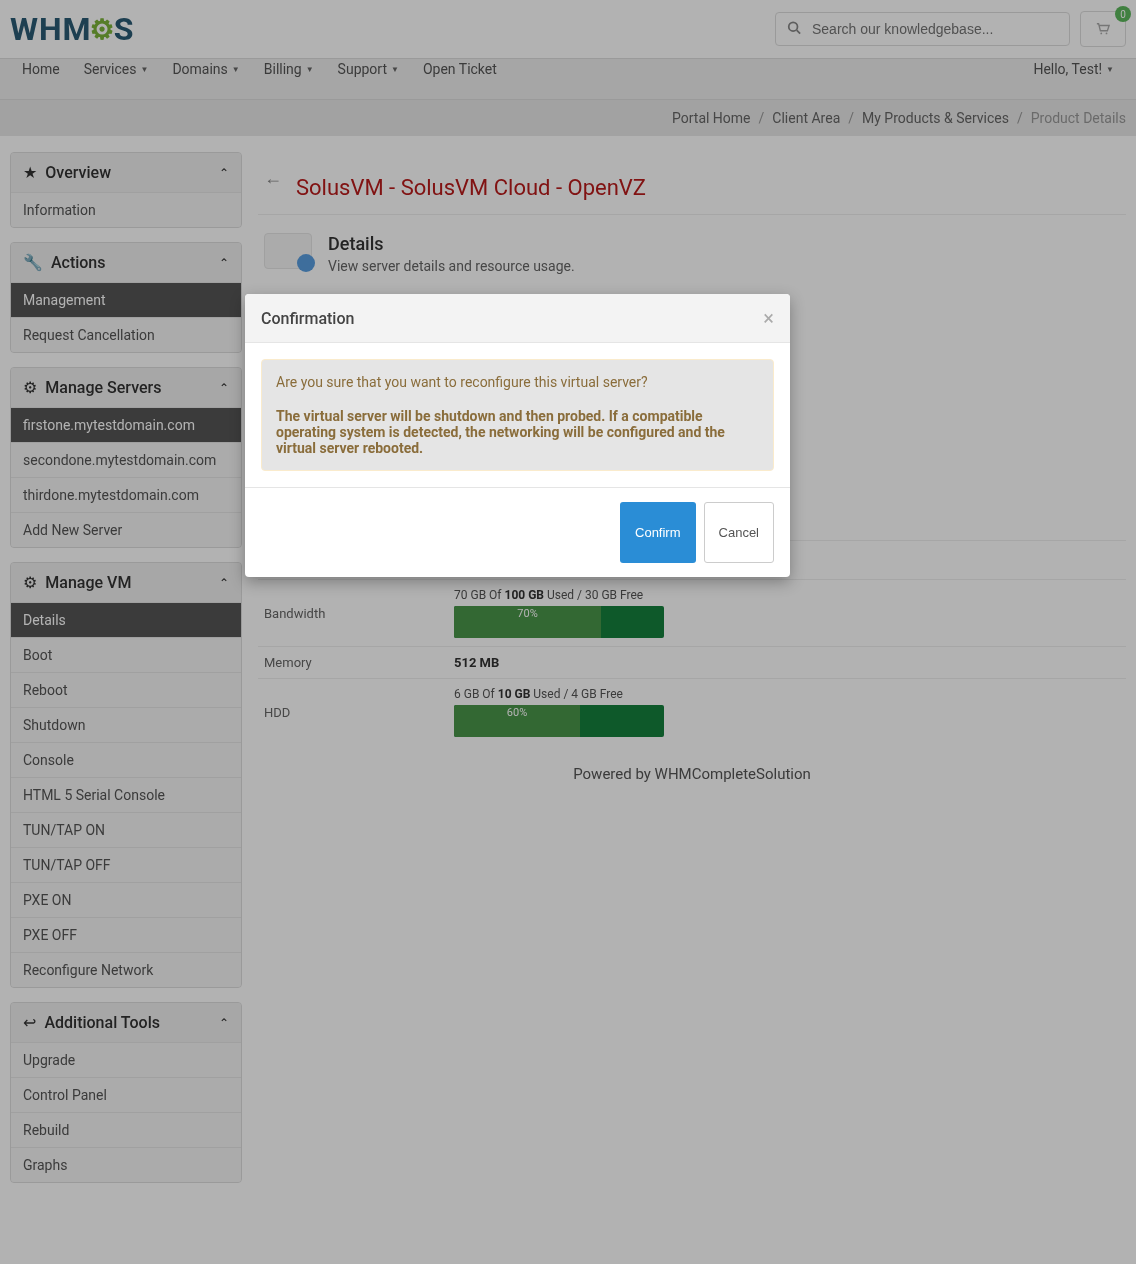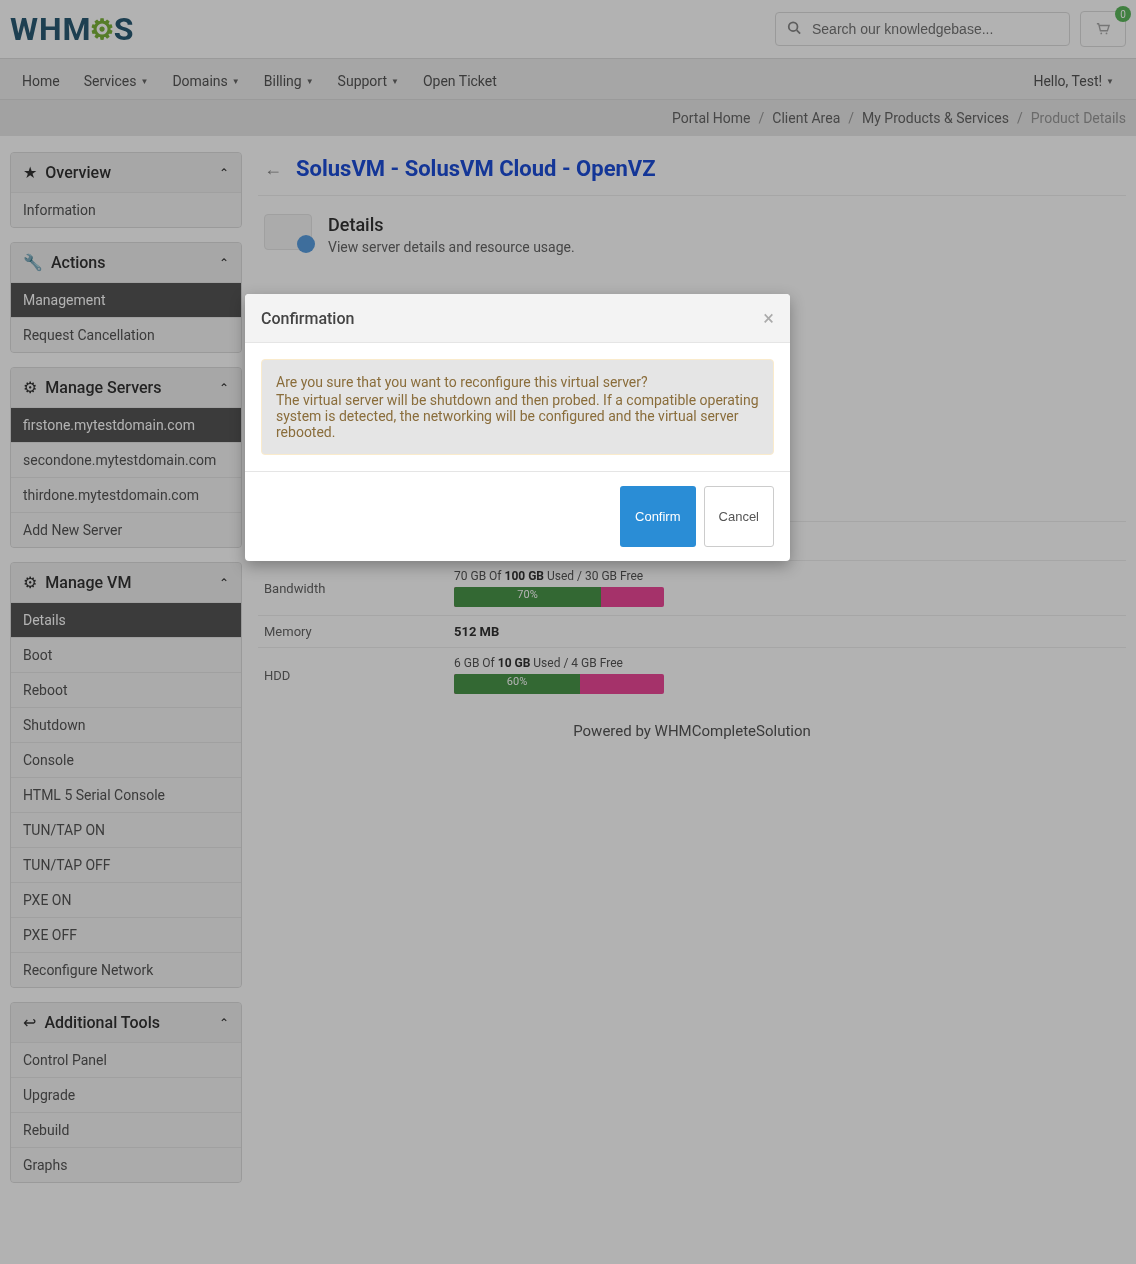--- a/index.html
+++ b/index.html
@@ -7,63 +7,63 @@
 .page-wrap { position: relative; width: 1136px; min-height: 1264px; background: #fff; }
 .header { display: flex; padding: 10px 10px; background: #fff; }
 .logo { font-size: 32px; font-weight: 700; color: #2a5b74; letter-spacing: 1px; display: flex; align-items: center; }
 .logo-gear { color: #7bb33a; font-size: 28px; margin: 0 -2px; }
 .header-right { margin-left: auto; display: flex; align-items: center; gap: 10px; }
 .search-box { position: relative; width: 295px; }
 .search-box input { width: 100%; padding: 8px 12px 8px 36px; border: 1px solid #ddd; border-radius: 4px; font-size: 14px; color: #888; }
 .search-box .search-icon { position: absolute; left: 12px; top: 50%; transform: translateY(-50%); color: #888; }
 .cart { position: relative; width: 46px; height: 36px; border: 1px solid #ddd; border-radius: 4px; display: flex; align-items: center; justify-content: center; color: #aaa; }
 .cart-badge { position: absolute; top: -6px; right: -6px; background: #5cb85c; color: #fff; font-size: 10px; width: 16px; height: 16px; border-radius: 50%; display: flex; align-items: center; justify-content: center; }
-.nav { background: #eee; border-top: 1px solid #ddd; border-bottom: 1px solid #ddd; display: flex; align-items: flex-start; padding: 4px 10px; height: 42px; }
+.nav { background: #eee; border-top: 1px solid #ddd; border-bottom: 1px solid #ddd; display: flex; align-items: flex-end; padding: 12px 10px; height: 42px; }
 .nav-item { padding: 10px 12px; color: #555; cursor: pointer; display: flex; align-items: center; gap: 4px; }
 .nav-right { margin-left: auto; }
 .caret { font-size: 8px; color: #666; }
 .breadcrumb { background: #e8e8e8; padding: 10px 10px; display: flex; gap: 8px; color: #666; font-size: 14px; justify-content: flex-end; }
 .breadcrumb a { color: #666; text-decoration: none; }
 .breadcrumb .sep { color: #999; }
 .breadcrumb .cur { color: #999; }
 .content { display: flex; padding: 16px 10px; gap: 16px; align-items: flex-start; }
 .sidebar { width: 232px; flex-shrink: 0; }
 .side-block { border: 1px solid #ddd; border-radius: 4px; margin-bottom: 14px; background: #f3f3f3; overflow: hidden; }
 .side-head { background: #f0f0f0; padding: 10px 12px; font-size: 16px; font-weight: 500; display: flex; align-items: center; gap: 8px; cursor: pointer; }
 .side-head .chev { margin-left: auto; font-size: 12px; }
 .side-item { padding: 9px 12px; border-top: 1px solid #e5e5e5; color: #555; cursor: pointer; font-size: 14px; background: #f5f5f5; }
 .side-item.active { background: #555; color: #fff; }
 .main { flex: 1; }
 .page-title { display: flex; align-items: center; gap: 14px; padding: 4px 0 14px 6px; border-bottom: 1px solid #eee; }
 .back-arrow { color: #888; font-size: 18px; cursor: pointer; }
-.page-title h2 { font-size: 22px; font-weight: 700; color: #1d4ed8; }
+.page-title h2 { font-size: 22px; font-weight: 400; color: #b91c1c; margin-top: 19px; }
 .details-head { display: flex; gap: 16px; padding: 18px 6px 6px; align-items: flex-start; }
 .details-icon { width: 48px; height: 36px; background: #f5f5f5; border: 1px solid #e5e5e5; border-radius: 4px; position: relative; }
 .details-icon::after { content:""; position:absolute; right:-4px; bottom:-4px; width:18px; height:18px; border-radius:50%; background:#5a9ee0; }
 .details-head h3 { font-size: 18px; font-weight: 500; margin-bottom: 4px; }
 .details-head p { color: #666; font-size: 14px; }
 .detail-table { width: 100%; margin-top: 260px; }
 .detail-row { display: flex; border-top: 1px solid #eee; padding: 8px 6px; align-items: center; font-size: 13px; }
 .detail-row .lbl { width: 190px; color: #666; }
 .detail-row .val { flex: 1; color: #333; }
 .pwd-input { width: 130px; padding: 3px 6px; border: 1px solid #ccc; font-size: 12px; }
 .pwd-icons { display: inline-flex; gap: 6px; margin-left: 6px; color: #2a8dd6; }
 .usage-line { font-size: 12px; color: #555; }
 .usage-line b { color: #333; }
-.progress { width: 210px; height: 20px; background: #ec4899; border-radius: 2px; margin-top: 4px; overflow: hidden; }
+.progress { width: 210px; height: 32px; background: #15803d; border-radius: 2px; margin-top: 4px; overflow: hidden; }
 .progress-bar { height: 100%; background: #4a954a; color: #fff; font-size: 11px; text-align: center; line-height: 16px; }
 .footer { text-align: center; padding: 20px 0; color: #555; font-size: 15px; }
 .overlay { position: absolute; inset: 0; background: rgba(0,0,0,0.3); }
 .modal { position: absolute; left: 245px; top: 294px; width: 545px; background: #fff; border-radius: 4px; box-shadow: 0 5px 15px rgba(0,0,0,0.3); }
 .modal-head { background: #f3f3f3; padding: 14px 16px; border-bottom: 1px solid #e5e5e5; display: flex; align-items: flex-end; border-radius: 4px 4px 0 0; }
 .modal-head h4 { font-size: 16px; font-weight: 500; color: #444; }
 .modal-close { margin-left: auto; color: #aaa; font-size: 20px; cursor: pointer; line-height: 1; }
 .modal-body { padding: 16px; }
 .alert { background: #e5e5e5; border: 1px solid #faebcc; color: #8a6d3b; padding: 14px; border-radius: 4px; font-size: 14px; }
-.alert p + p { margin-top: 2px; }
+.alert p + p { margin-top: 18px; font-weight: bold; }
 .modal-foot { border-top: 1px solid #e5e5e5; padding: 14px 16px; display: flex; justify-content: flex-end; gap: 8px; }
 .btn { padding: 22px 14px; border-radius: 3px; font-size: 13px; cursor: pointer; border: 1px solid transparent; }
 .btn-primary { background: #2a8dd6; color: #fff; }
 .btn-default { background: #fff; border: 1px solid #ccc; color: #555; }
 .icon-svg { width: 14px; height: 14px; display: inline-block; }
 </style>
 </head>
 <body>
 
 <div class="page-wrap">
@@ -184,22 +184,22 @@
         <div class="side-item">PXE OFF</div>
         <div class="side-item">Reconfigure Network</div>
       </div>
 
       <div class="side-block">
         <div class="side-head">
           <span>↩</span>
           <span>Additional Tools</span>
           <span class="chev">⌃</span>
         </div>
+        <div class="side-item">Upgrade</div>
         <div class="side-item">Control Panel</div>
-        <div class="side-item">Upgrade</div>
         <div class="side-item">Rebuild</div>
         <div class="side-item">Graphs</div>
       </div>
     </div>
 
     <div class="main">
       <div class="page-title">
         <span class="back-arrow">←</span>
         <h2>SolusVM - SolusVM Cloud - OpenVZ</h2>
       </div>

